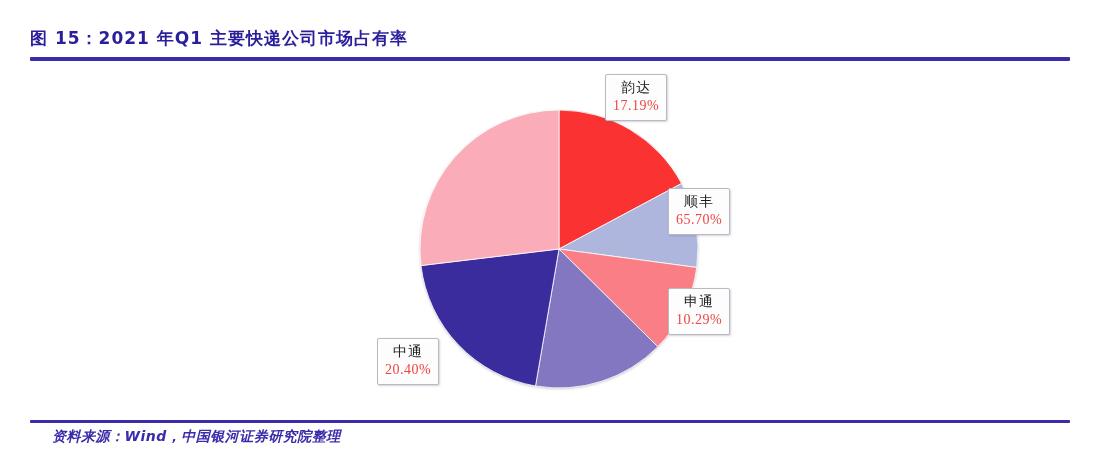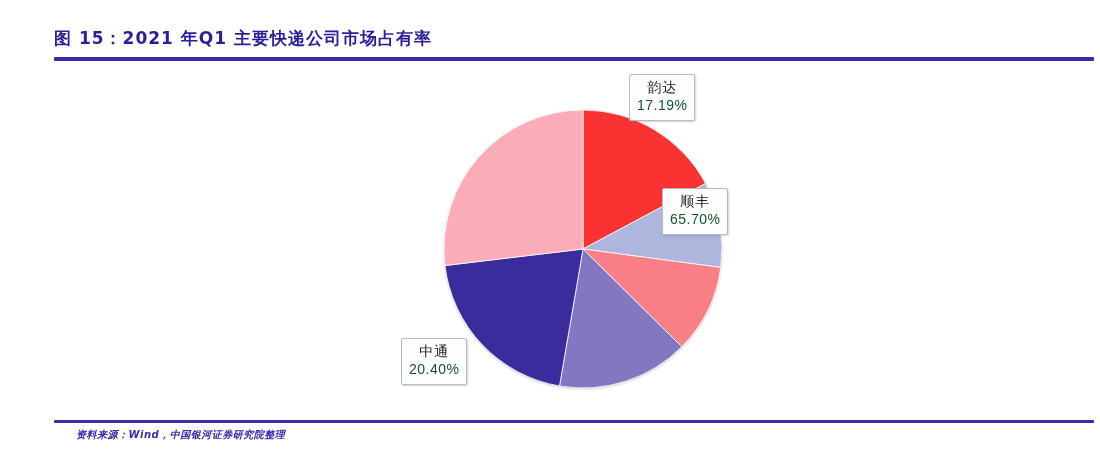--- a/index.html
+++ b/index.html
@@ -14,21 +14,20 @@
     overflow: hidden;
     font-family: "DejaVu Sans", "Liberation Sans", sans-serif;
   }
 
   #figure {
     position: absolute;
     left: 0; top: 0;
     width: 928px;
     height: 472px;
     background: #ffffff;
-    margin-left: 24px;
   }
 
   
   #chart-title {
     position: absolute;
     left: 30px;
     top: 27px;
     font-size: 17px;
     font-weight: bold;
     color: #2a1f9b;
@@ -47,21 +46,21 @@
     border-radius: 1px;
   }
   #rule-top { top: 57px; }
   #rule-bottom { top: 420px; height: 3px; }
 
   
   #source-note {
     position: absolute;
     left: 52px;
     top: 428px;
-    font-size: 10px;
+    font-size: 14px;
     font-style: italic;
     font-weight: bold;
     color: #3a2bab;
     letter-spacing: 0.5px;
     white-space: nowrap;
   }
 
   
   #pie-wrap {
     position: absolute;
@@ -91,27 +90,27 @@
   }
   .callout .cl-name {
     display: block;
     font-size: 14px;
     color: #1b1b1b;
     letter-spacing: 1px;
   }
   .callout .cl-value {
     display: block;
     font-size: 14px;
-    color: #14532d;
+    color: #ef4444;
     letter-spacing: 0.5px;
-    font-family: Liberation Sans, sans-serif;
+    font-family: Liberation Serif, serif;
   }
 
   #callout-yunda   { left: 605px; top: 74px;  }
-  #callout-sf      { left: 638px; top: 188px; }
+  #callout-sf      { left: 668px; top: 188px; }
   #callout-sto     { left: 668px; top: 288px; }
   #callout-yto     { left: 583px; top: 370px; }
   #callout-zto     { left: 377px; top: 338px; }
   #callout-other   { left: 320px; top: 104px; }
 </style>
 </head>
 <body>
 
 <div id="figure">
 
@@ -135,20 +134,24 @@
   <div class="callout" id="callout-yunda">
     <span class="cl-name">韵达</span>
     <span class="cl-value">17.19%</span>
   </div>
 
   <div class="callout" id="callout-sf">
     <span class="cl-name">顺丰</span>
     <span class="cl-value">65.70%</span>
   </div>
 
+  <div class="callout" id="callout-sto">
+    <span class="cl-name">申通</span>
+    <span class="cl-value">10.29%</span>
+  </div>
 
 
   <div class="callout" id="callout-zto">
     <span class="cl-name">中通</span>
     <span class="cl-value">20.40%</span>
   </div>
 
 
   <div class="rule" id="rule-bottom"></div>
 

